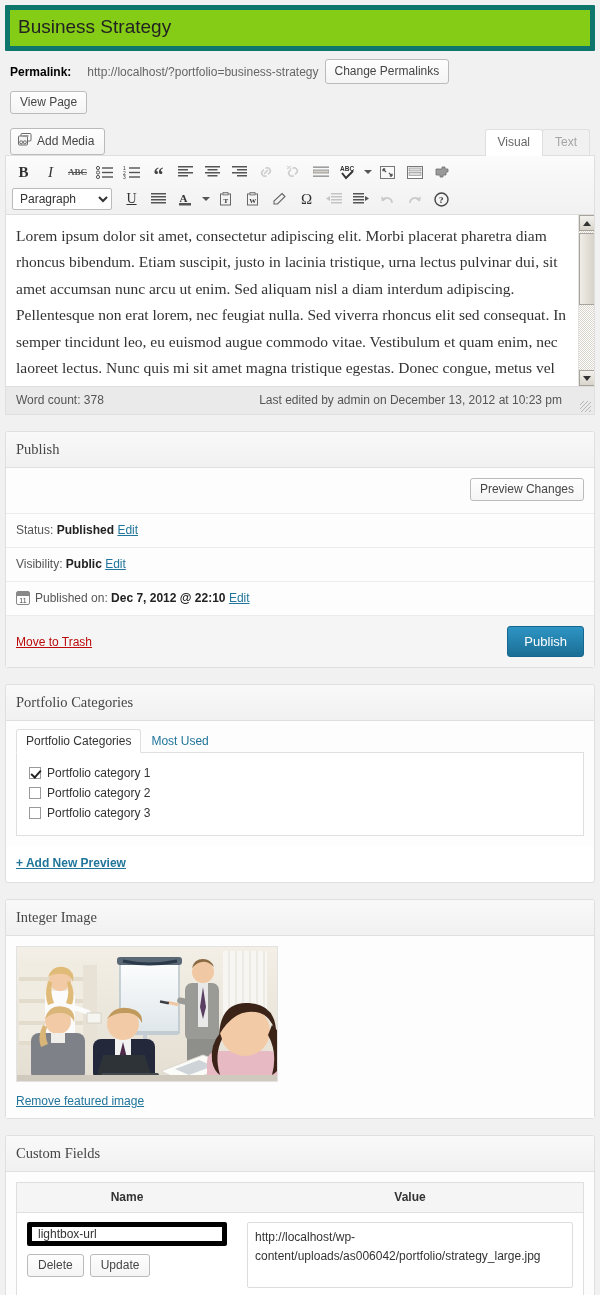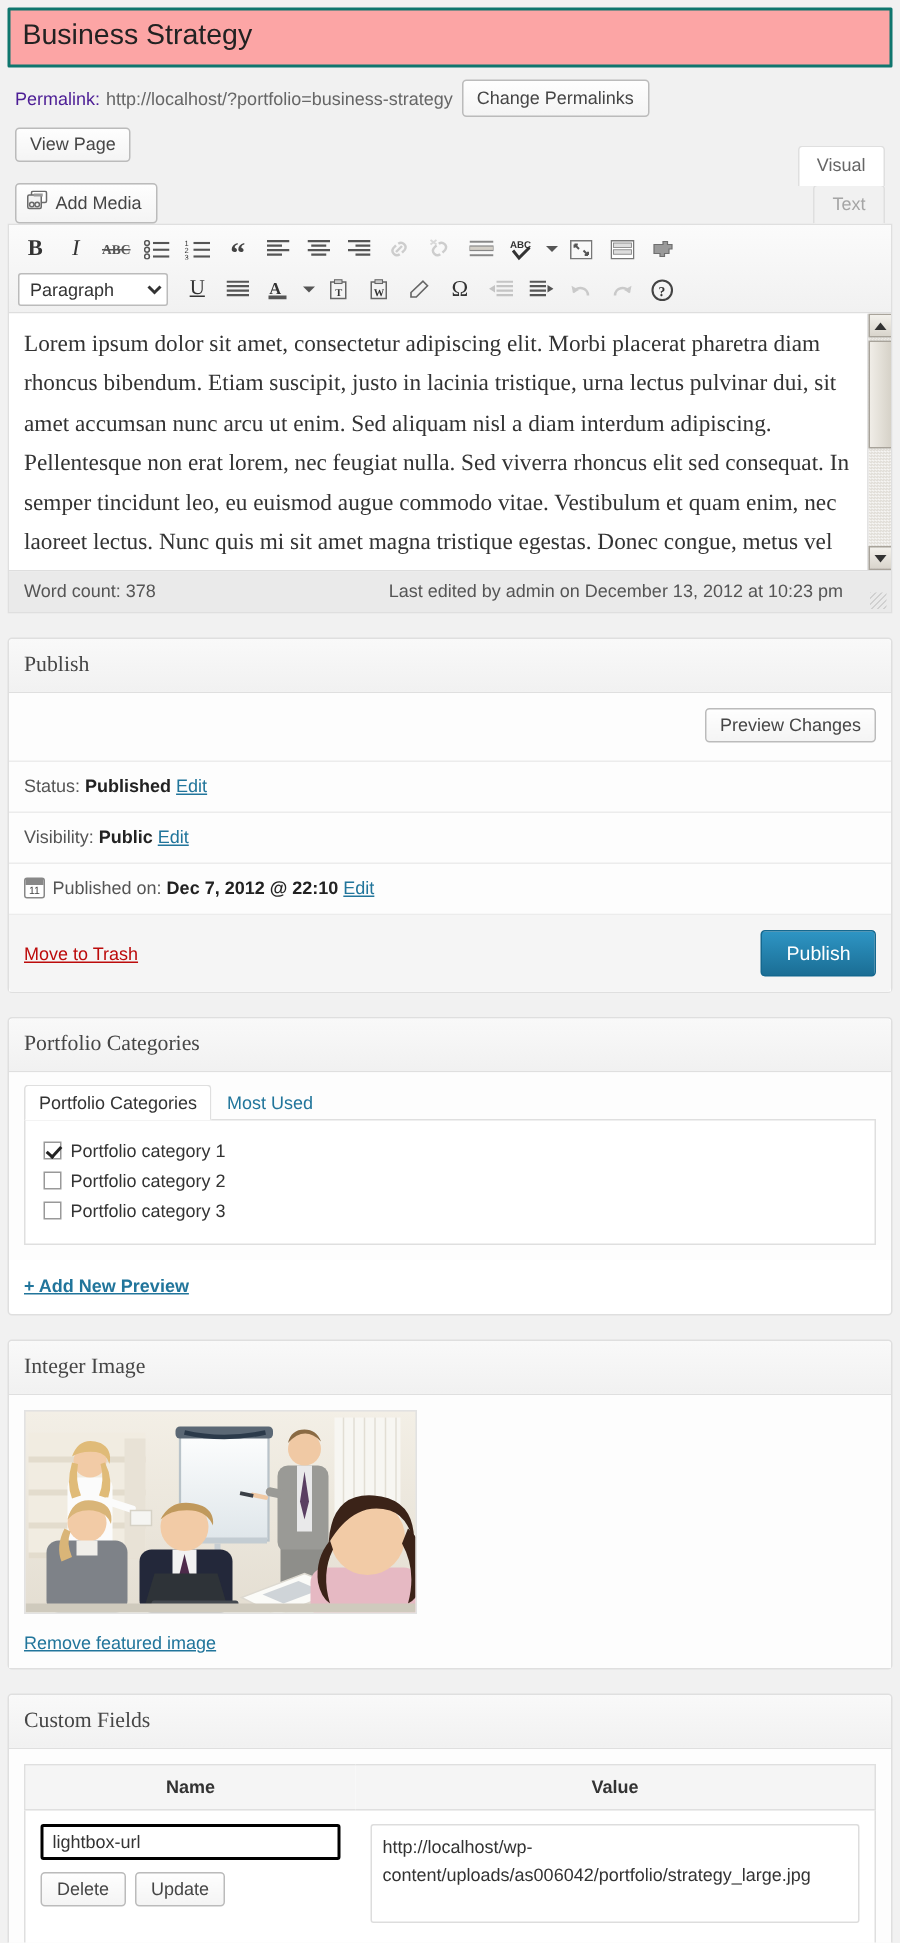--- a/index.html
+++ b/index.html
@@ -10,22 +10,22 @@
     font-family:"Liberation Sans", sans-serif;
     font-size:12px;
     color:#333;
     overflow:hidden;
   }
   .page { width:600px; }
 
   
   .title-box {
     margin:5px 5px 0 5px;
-    background:#fca5a5;
-    border:2px solid #0f766e;
+    background:#84cc16;
+    border:5px solid #0f766e;
     border-radius:1px;
     padding:4px 8px 6px 8px;
   }
   .title-input {
     width:100%;
     border:0; outline:0;
     font-family:"Liberation Sans", sans-serif;
     font-size:19px;
     color:#222;
     background:transparent;
@@ -33,21 +33,21 @@
   }
 
   
   .permalink-row {
     margin:8px 0 0 10px;
     font-size:12px;
     color:#666;
     display:flex; align-items:center;
     line-height:16px;
   }
-  .permalink-label { font-weight:normal; color:#4c1d95; margin-right:4px; }
+  .permalink-label { font-weight:bold; color:#000000; margin-right:16px; }
   .permalink-url { color:#666; }
   .btn {
     display:inline-block;
     font-family:"Liberation Sans", sans-serif;
     font-size:12px;
     color:#464646;
     background:linear-gradient(to bottom,#fefefe 0%,#f4f4f4 100%);
     border:1px solid #bbb;
     border-radius:3px;
     padding:3px 9px;
@@ -63,21 +63,21 @@
   .media-row {
     margin:13px 10px 0 10px;
     display:flex; align-items:flex-end;
     justify-content:space-between;
     height:28px;
   }
   .add-media {
     display:inline-flex; align-items:center; gap:5px;
     padding:4px 10px 4px 7px;
   }
-  .ed-tabs { display:flex; align-items:flex-end;flex-direction:column; }
+  .ed-tabs { display:flex; align-items:flex-end; }
   .ed-tab {
     font-size:12px;
     padding:5px 12px 6px 12px;
     border:1px solid #dfdfdf;
     border-bottom:0;
     background:#f1f1f1;
     color:#a5a5a5;
     border-radius:3px 3px 0 0;
     margin-left:-1px;
     cursor:pointer;
@@ -314,21 +314,21 @@
     background:#f5f5f5;
     border-bottom:1px solid #dfdfdf;
     font-size:12px; font-weight:bold; color:#333;
     padding:7px 6px 8px 6px;
     text-align:center;
   }
   .cf-table th.name-col { width:38%; }
   .cf-table td { padding:9px 10px 12px 10px; vertical-align:top; }
   .cf-name-input {
     width:200px; height:24px;
-    border:2px solid #000000; border-radius:2px;
+    border:5px solid #000000; border-radius:2px;
     font-family:"Liberation Sans", sans-serif; font-size:12px;
     color:#333; padding:2px 6px; background:#fff;
   }
   .cf-btns { margin-top:8px; display:flex; gap:6px;text-align:center; }
   .btn-sm { padding:3px 10px; font-size:12px; }
   .cf-value {
     width:100%; height:66px;
     border:1px solid #ddd; border-radius:2px;
     font-family:"Liberation Sans", sans-serif; font-size:12px;
     color:#333; padding:5px 7px; line-height:19px;

